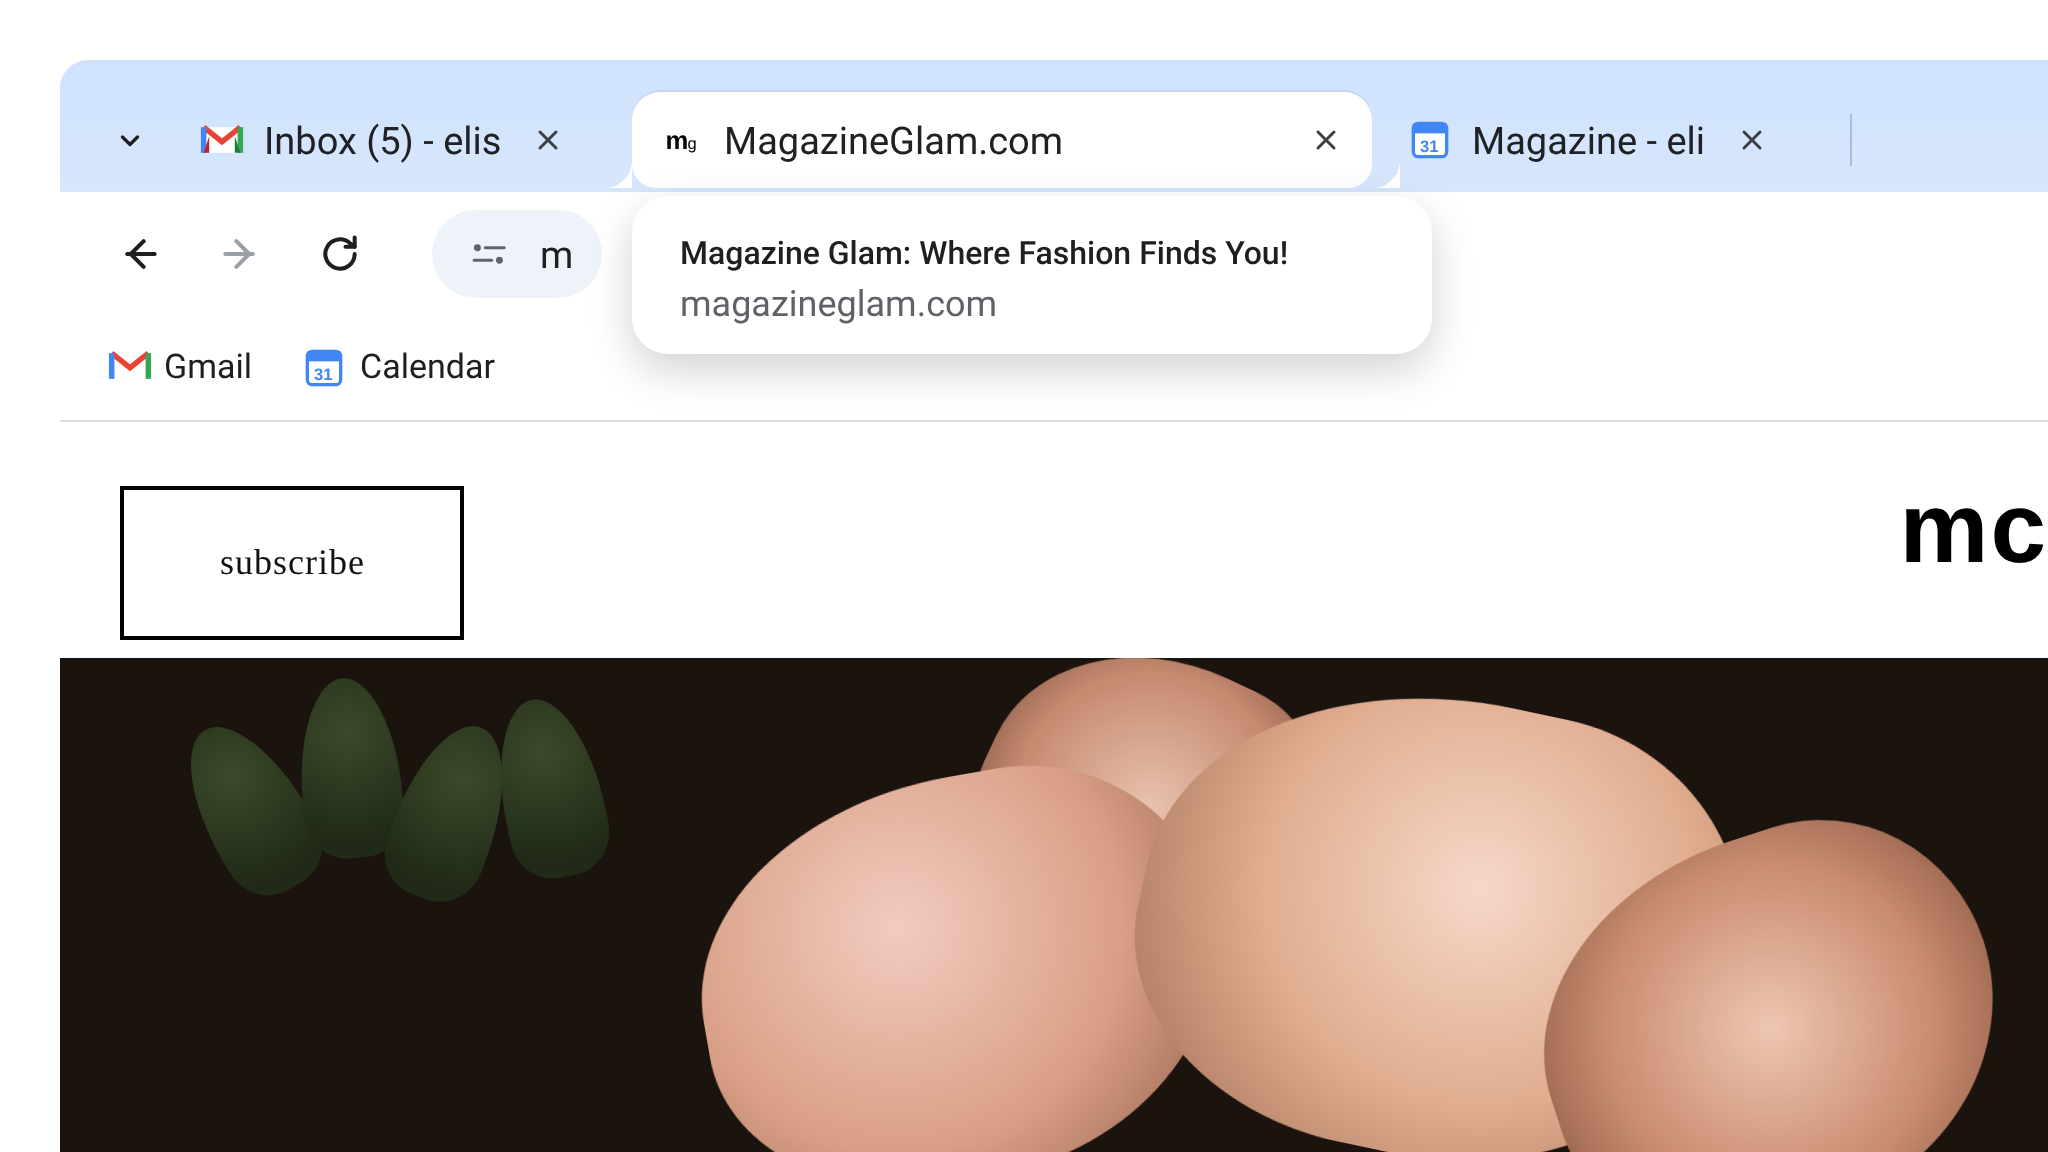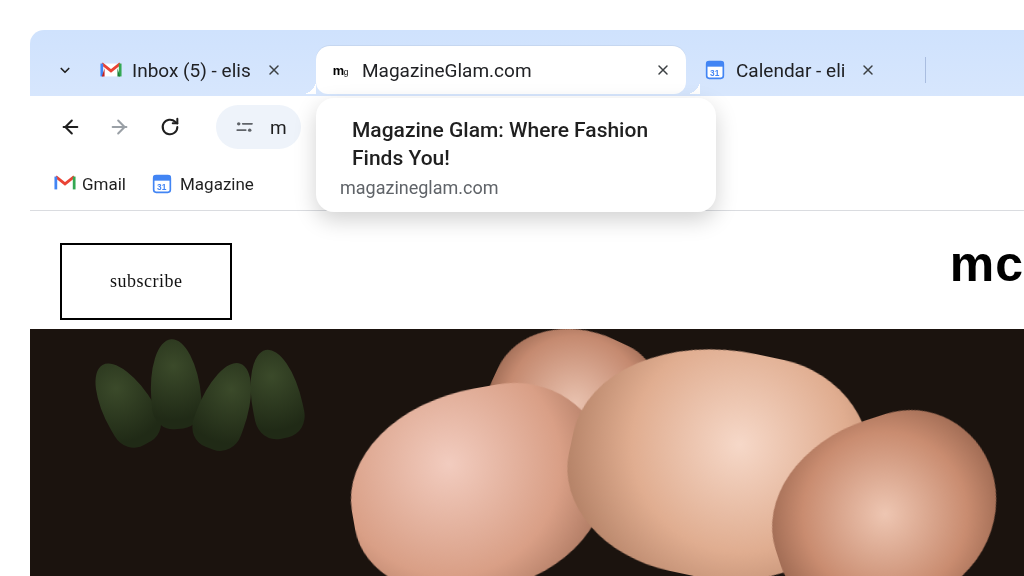--- a/index.html
+++ b/index.html
@@ -58,21 +58,21 @@
   .leafy { position:absolute; left:60px; top:10px; width:240px; height:130px; }
   .leaf { position:absolute; width:50px; height:90px; background: radial-gradient(circle at 50% 30%, #3b4a2a 0%, #202a16 80%); border-radius: 60% 60% 50% 50% / 80% 80% 30% 30%; }
   .l1 { left:10px; top:20px; transform: rotate(-30deg); }
   .l2 { left:60px; top:0px; transform: rotate(-5deg); }
   .l3 { left:110px; top:22px; transform: rotate(20deg); }
   .l4 { left:160px; top:10px; transform: rotate(-12deg); }
 
   
   .hovercard { position:absolute; top: 98px; left: 316px; width: 400px; background:#fff; border-radius: 18px; box-shadow: 0 8px 22px rgba(0,0,0,0.18); overflow:hidden; }
   .hc-top { padding: 18px 24px 14px 24px; }
-  .hc-title { font-size: 21px; color:#1f1f1f; line-height:1.35; font-weight:500;margin-left:12px; }
+  .hc-title { font-size: 16px; color:#1f1f1f; line-height:1.35; font-weight:500; }
   .hc-domain { font-size: 18px; color:#5f6368; margin-top:4px; }
   .hc-bottom { background:#f1f3f4; padding: 12px 24px; display:flex; align-items:center; gap:12px; font-size:18px; color:#5f6368; }
   .hc-bottom svg { width:20px; height:20px; flex:0 0 20px; }
 
   
   .gmail-svg { width:22px; height:18px; }
   .cal-svg { width:20px; height:20px; }
 </style>
 </head>
 <body>
@@ -123,21 +123,21 @@
     </div>
 
     <div class="tab inactive" style="width:228px">
       <span class="favicon">
         <svg class="cal-svg" viewBox="0 0 24 24">
             <rect x="2" y="2" width="20" height="20" rx="3" fill="#fff" stroke="#4285f4" stroke-width="2"></rect>
             <rect x="2" y="2" width="20" height="6" fill="#4285f4"></rect>
             <text x="6" y="19" font-size="10" font-family="Arial" font-weight="700" fill="#4285f4">31</text>
           </svg>
       </span>
-      <span class="title">Calendar - eli</span>
+      <span class="title">Magazine - eli</span>
       <span class="close">
         <svg viewBox="0 0 24 24">
             <path d="M6 6l12 12M18 6L6 18" stroke="currentColor" stroke-width="2.2" stroke-linecap="round"></path>
           </svg>
       </span>
     </div>
     <div class="tab-separator"></div>
   </div>
 
   <div class="toolbar">
@@ -183,21 +183,21 @@
       <span>Gmail</span>
     </div>
     <div class="bm">
       <span class="ico">
         <svg class="cal-svg" viewBox="0 0 24 24">
             <rect x="2" y="2" width="20" height="20" rx="3" fill="#fff" stroke="#4285f4" stroke-width="2"></rect>
             <rect x="2" y="2" width="20" height="6" fill="#4285f4"></rect>
             <text x="6" y="19" font-size="10" font-family="Arial" font-weight="700" fill="#4285f4">31</text>
           </svg>
       </span>
-      <span>Magazine</span>
+      <span>Calendar</span>
     </div>
   </div>
 
   <div class="hline"></div>
 
   <div class="page">
     <button class="subscribe">subscribe</button>
     <div class="logo-right">mc</div>
     <div class="hero">
       <div class="leafy">

